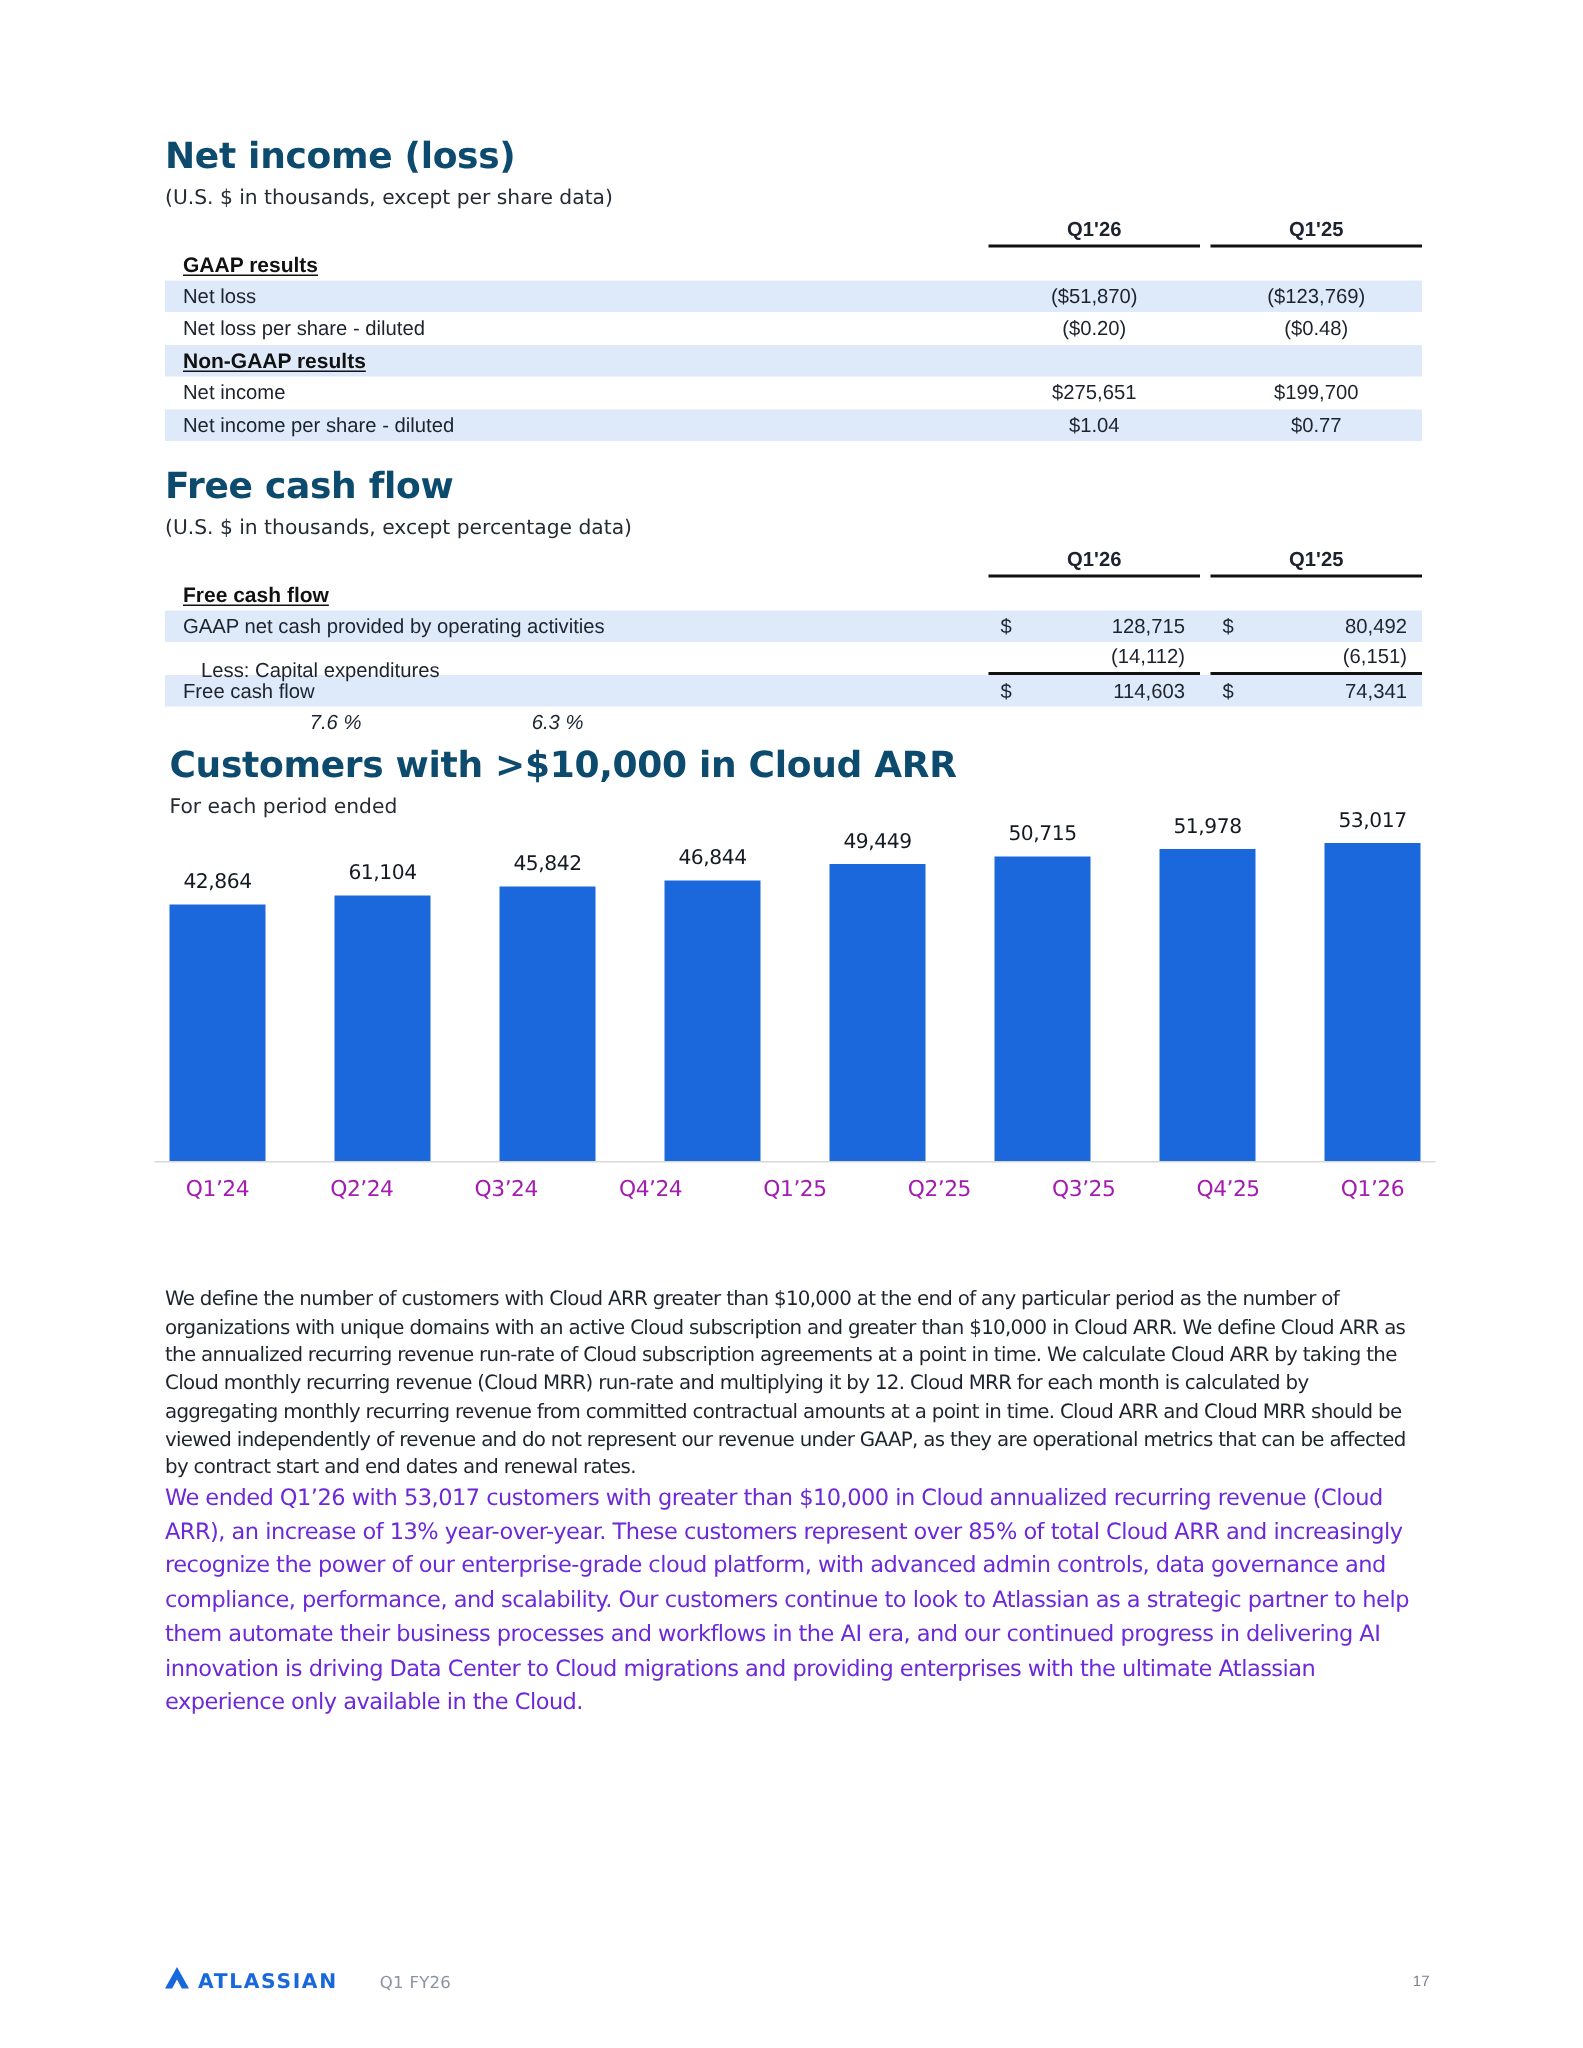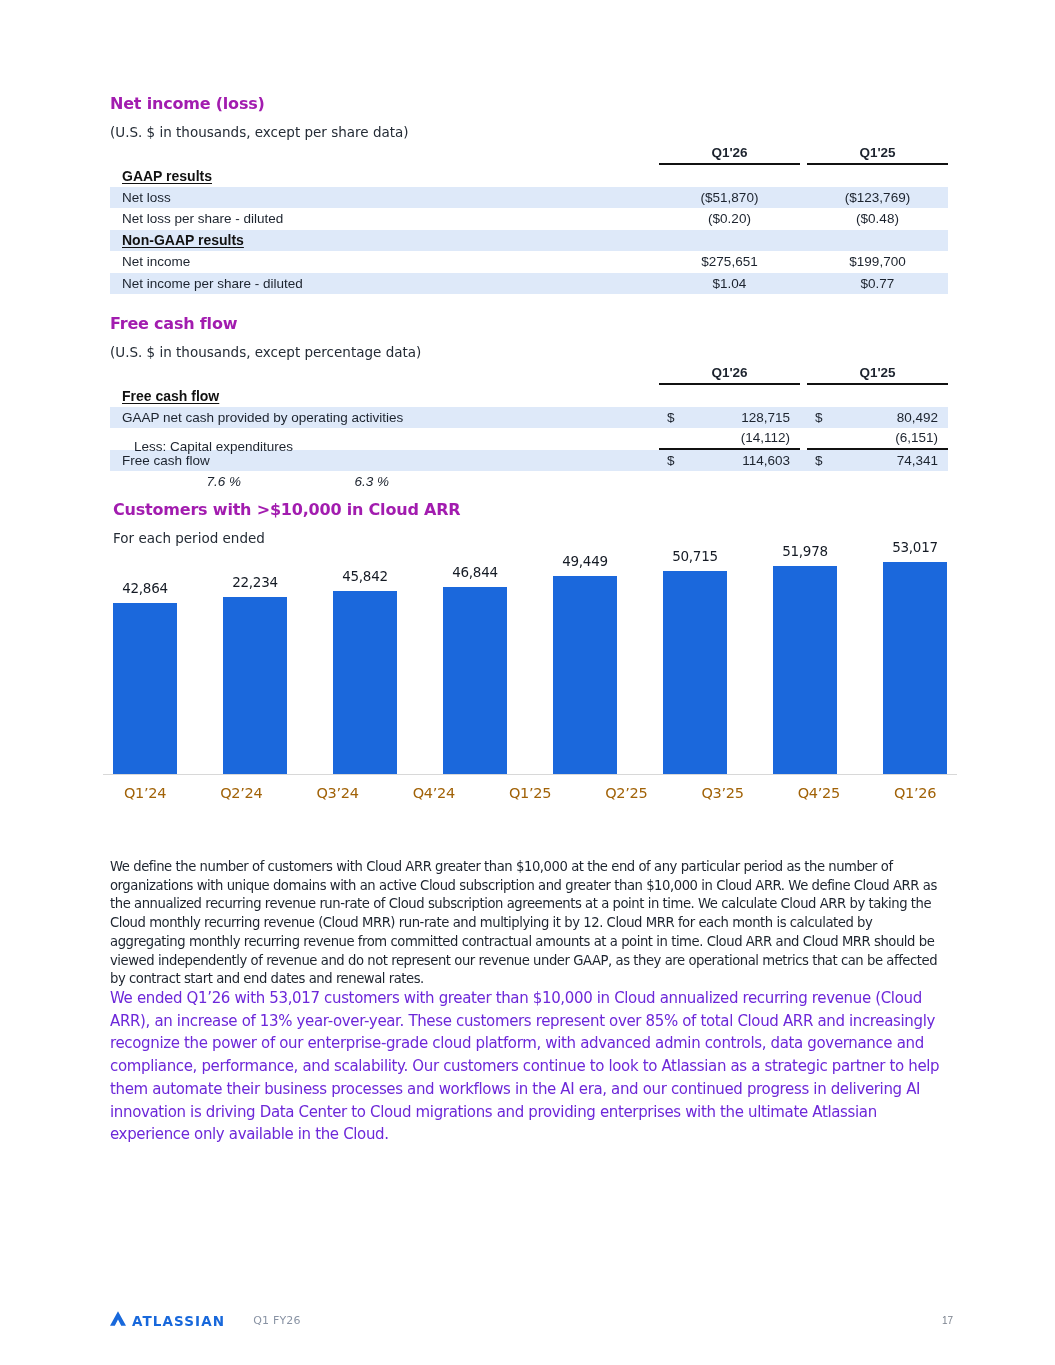--- a/index.html
+++ b/index.html
@@ -5,21 +5,21 @@
   * { margin:0; padding:0; box-sizing:border-box; }
   html,body { background:#ffffff; }
   .page {
     position:relative; width:1055px; height:1365px; margin:0 auto;
     background:#fff; overflow:hidden;
     font-family:"Liberation Sans", sans-serif; color:#1c232e;
   }
   .sec { position:absolute; left:110px; width:840px; }
   .sec-title {
     font-family:"DejaVu Sans","Liberation Sans",sans-serif;
-    font-size:16px; font-weight:700; color:#a21caf; letter-spacing:-0.2px;
+    font-size:24px; font-weight:700; color:#0c4a6e; letter-spacing:-0.2px;
     line-height:26px;
   }
   .sec-sub {
     font-family:"DejaVu Sans","Liberation Sans",sans-serif;
     font-size:13.5px; color:#242b35; margin-top:7px; line-height:17px;
   }
   
   .table { margin-top:4px; width:838px; }
   .trow { display:flex; align-items:center; height:21.5px; font-size:13.5px; }
   .trow.shaded { background:var(--row-shade,#dee9f9); }
@@ -50,21 +50,21 @@
   }
   .bars-wrap { border-bottom:1px solid #d8d8d8; }
   .bar-col { width:64px; display:flex; flex-direction:column; align-items:center; }
   .bar-value {
     font-size:13.5px; color:#141a24; margin-bottom:7px; white-space:nowrap;
     font-family:"DejaVu Sans","Liberation Sans",sans-serif; letter-spacing:-0.3px;
   }
   .bar { width:64px; background:var(--bar,#1b68dc); }
   .xlabels { display:flex; justify-content:space-between; margin-top:10px; }
   .xlabel {
-    width:64px; text-align:center; font-size:14.5px; color:#a16207;
+    width:64px; text-align:center; font-size:14.5px; color:#a21caf;
     font-family:"DejaVu Sans","Liberation Sans",sans-serif; letter-spacing:-0.3px;
   }
   
   #footnote {
     font-size:13.2px; line-height:18.7px; color:#1d242f; width:840px;
     font-family:"DejaVu Sans","Liberation Sans",sans-serif; letter-spacing:-0.45px;margin-top:20px;
   }
   #body-par {
     font-size:15px; line-height:22.7px; color:#6d28d9; width:842px;
     font-family:"DejaVu Sans","Liberation Sans",sans-serif; letter-spacing:-0.35px;
@@ -195,21 +195,21 @@
       <div class="sec-title">Customers with &gt;$10,000 in Cloud ARR</div>
       <div class="sec-sub">For each period ended</div>
     </div>
     <div class="bars-wrap">
       <div class="bars chart-pad" id="bars">
           <div class="bar-col">
             <div class="bar-value">42,864</div>
             <div class="bar" style="height: 171px; background: rgb(27, 104, 220);"></div>
           </div>
           <div class="bar-col">
-            <div class="bar-value">22,234</div>
+            <div class="bar-value">61,104</div>
             <div class="bar" style="height: 177px; background: rgb(27, 104, 220);"></div>
           </div>
           <div class="bar-col">
             <div class="bar-value">45,842</div>
             <div class="bar" style="height: 183px; background: rgb(27, 104, 220);"></div>
           </div>
           <div class="bar-col">
             <div class="bar-value">46,844</div>
             <div class="bar" style="height: 187px; background: rgb(27, 104, 220);"></div>
           </div>

